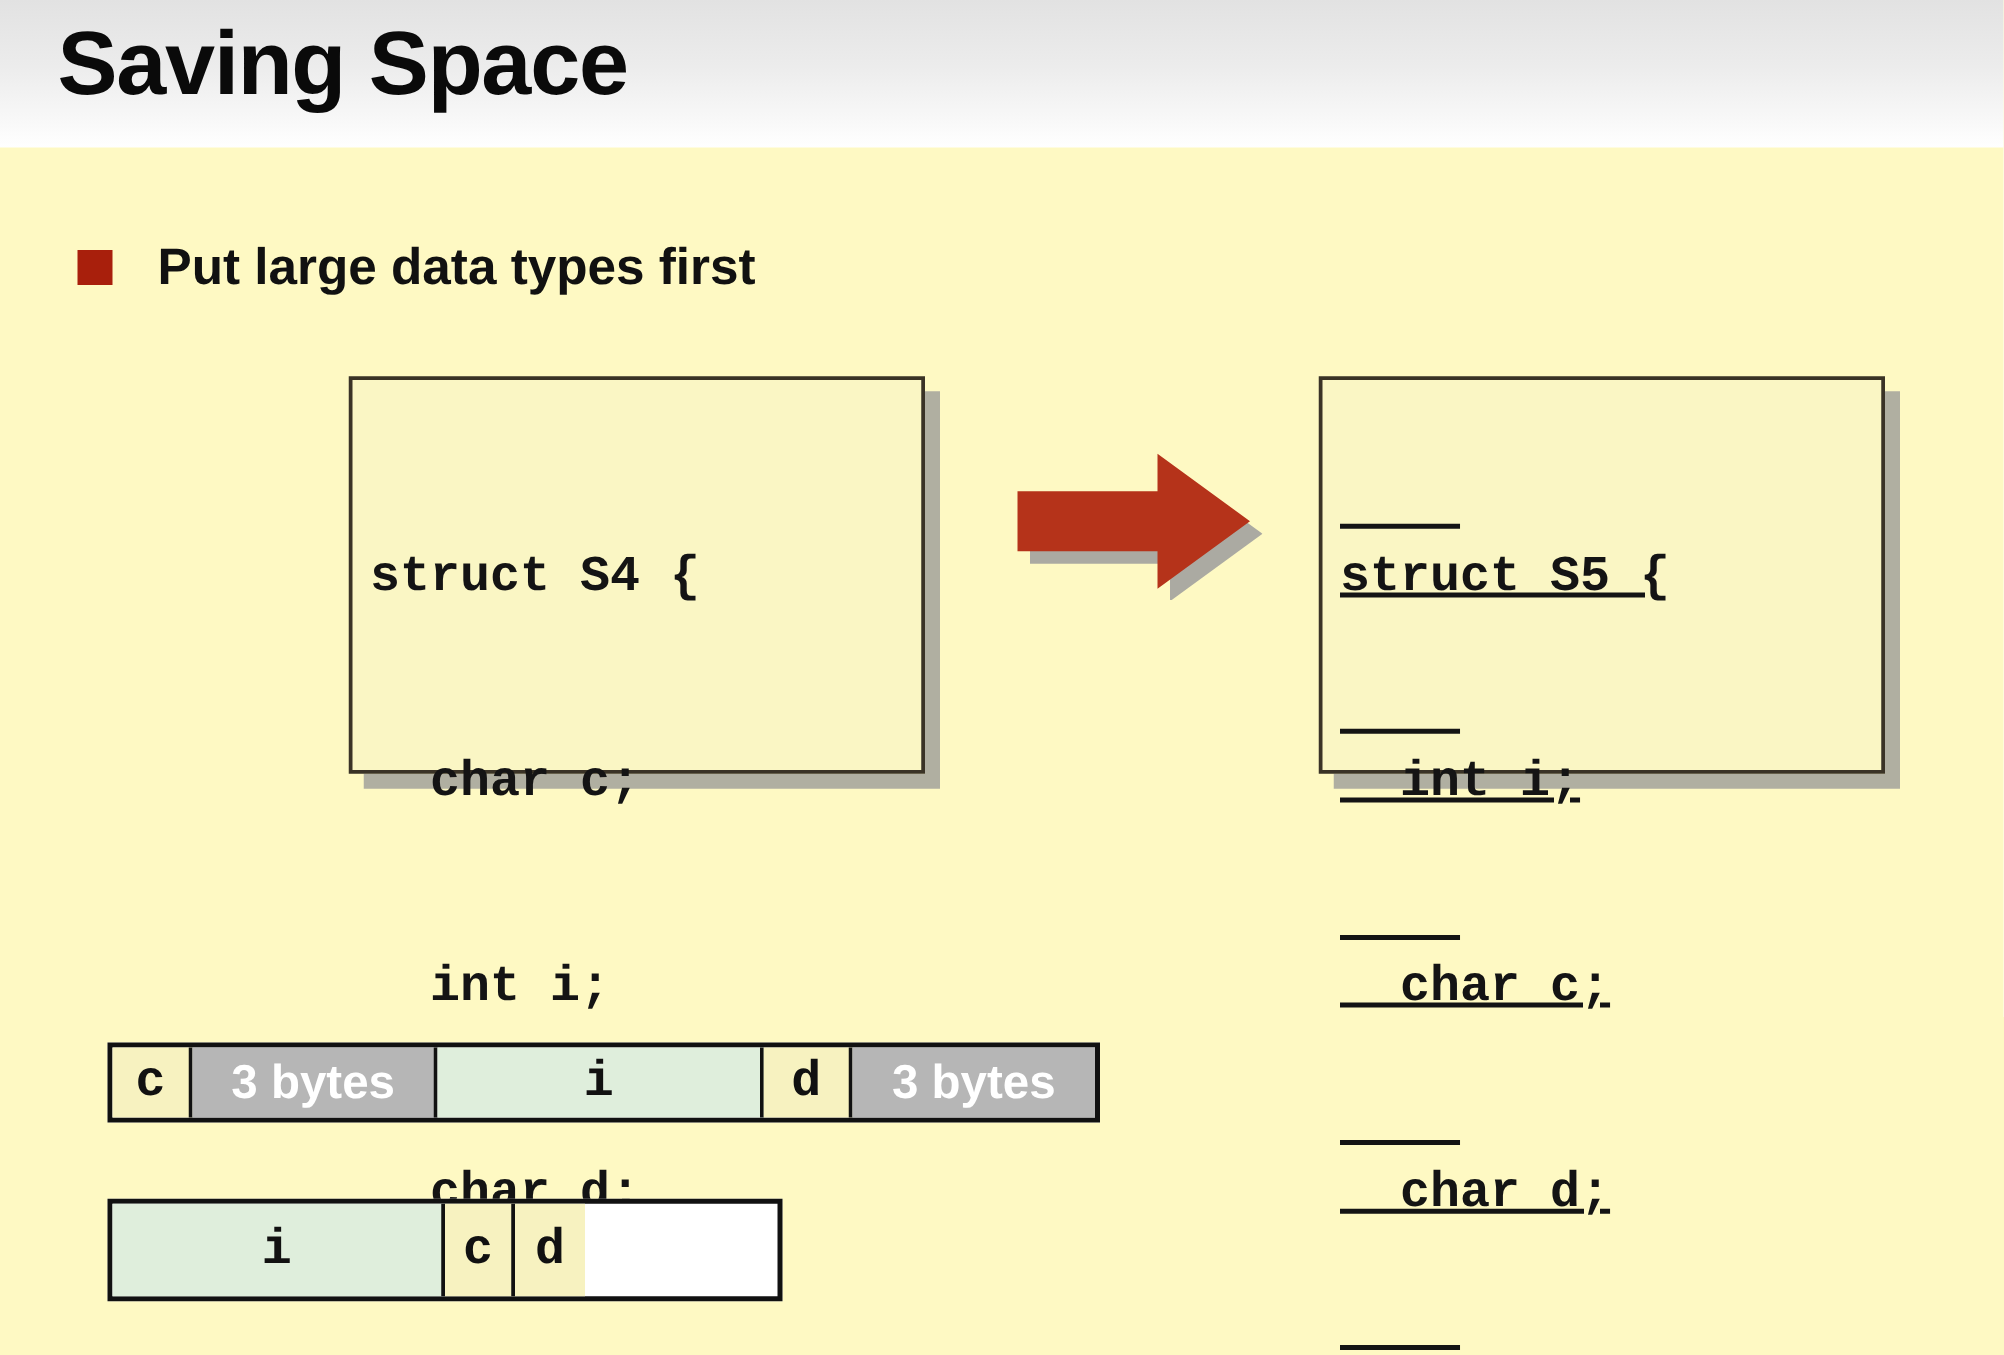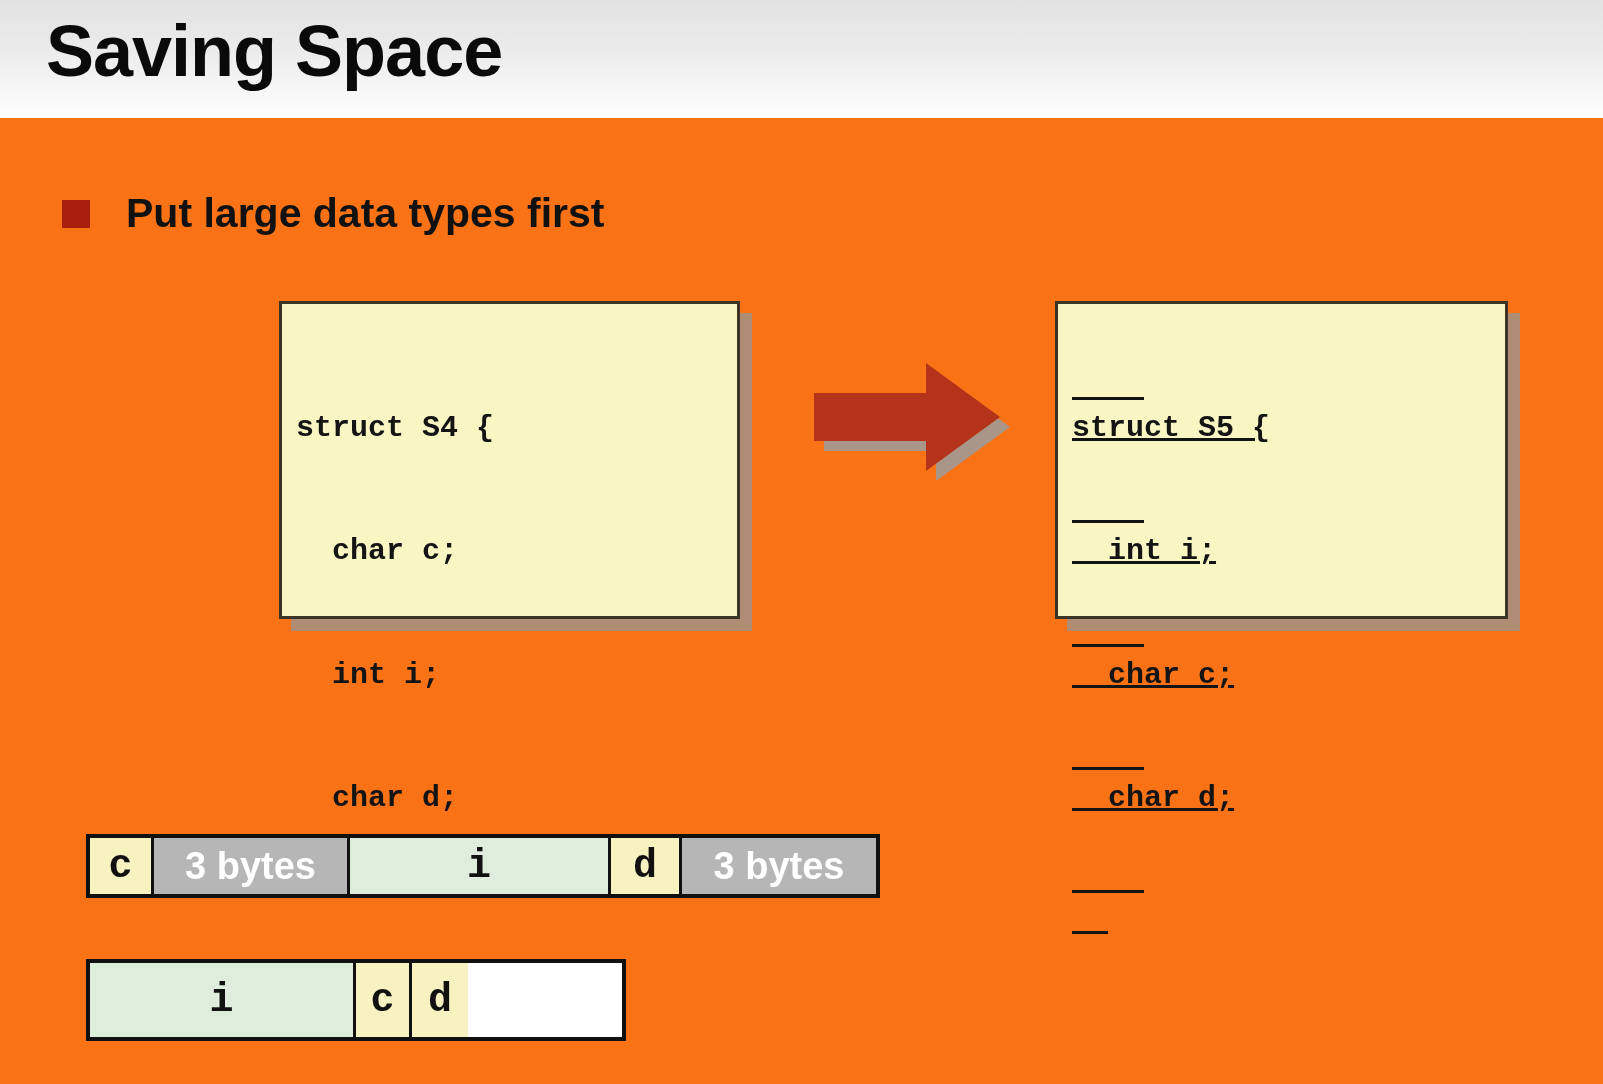--- a/index.html
+++ b/index.html
@@ -5,21 +5,21 @@
   html, body {
     margin: 0;
     padding: 0;
     background: #ffffff;
   }
   #slide {
     position: relative;
     width: 1603px;
     height: 1084px;
     overflow: hidden;
-    background: #f97316;
+    background: #fef9c3;
     font-family: "Liberation Sans", sans-serif;
   }
   
   #top-gradient {
     position: absolute;
     left: 0; top: 0;
     width: 1603px;
     height: 118px;
     background: linear-gradient(to bottom, #e2e2e2 0%, #ececec 45%, #f7f7f7 78%, #ffffff 100%);
   }
@@ -58,21 +58,21 @@
 
   
   .code-box {
     position: absolute;
     background: #faf6c4;
     border: 3px solid #3a3326;
     box-shadow: 12px 12px 0 0 rgba(150,150,150,0.75);
     box-sizing: border-box;
     padding: 22px 0 0 14px;
     font-family: "Liberation Mono", monospace;
-    font-size: 30px;
+    font-size: 40px;
     font-weight: bold;
     color: #141414;
     line-height: 1.37;
     white-space: pre;
   }
   #code-box-left {
     left: 279px; top: 301px;
     width: 461px; height: 318px;
   }
   #code-box-right {

